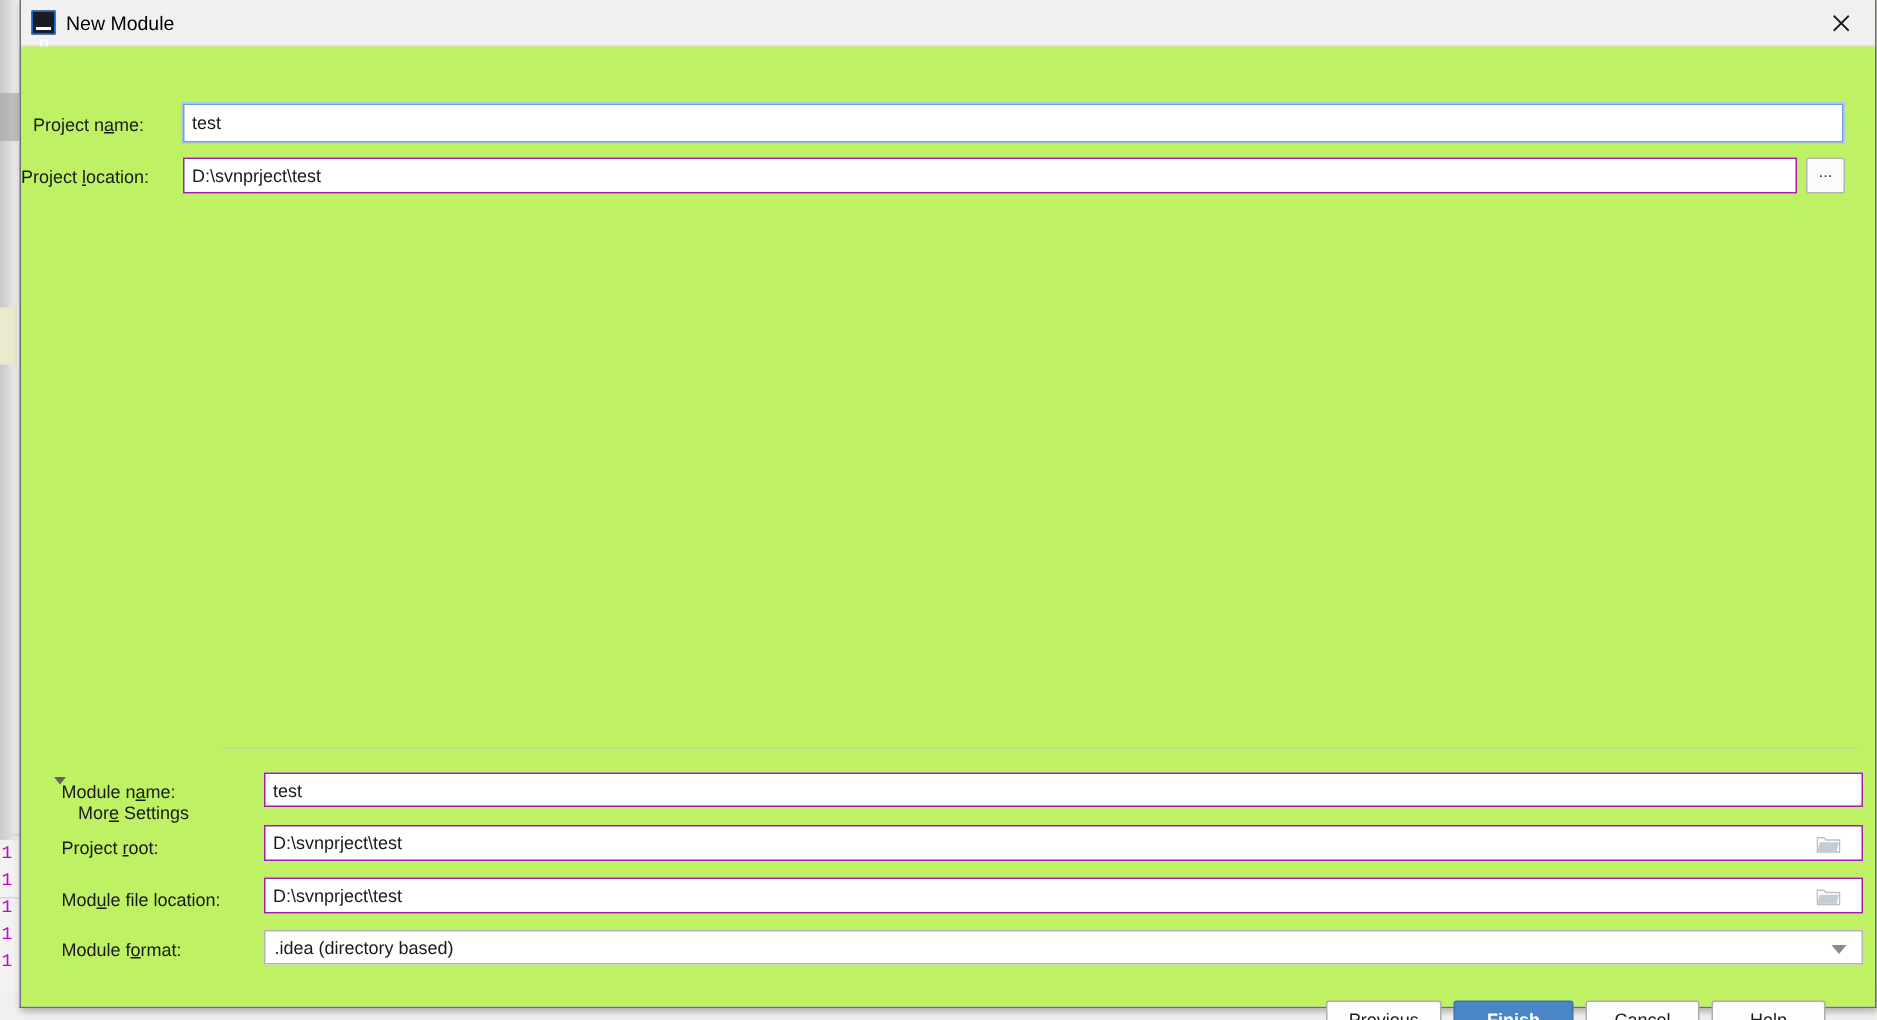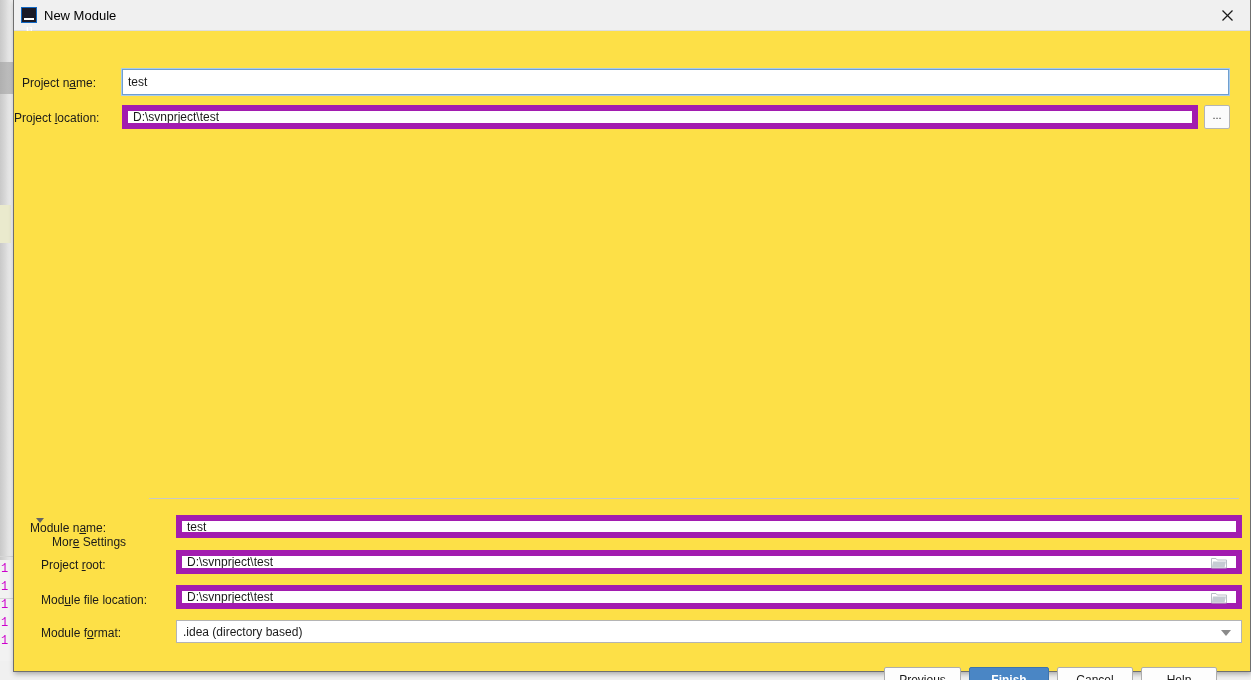--- a/index.html
+++ b/index.html
@@ -131,36 +131,36 @@
     align-items: center;
     justify-content: center;
     cursor: pointer;
   }
   #close-button svg { display: block; }
 
   
   #dlg-body {
     position: relative;
     height: 640px;
-    background: #fde047;
+    background: #bef264;
   }
 
   .field-label {
     position: absolute;
     font-size: 12px;
     color: #1a1a1a;
     white-space: nowrap;
     line-height: 16px;
   }
   .field-label .mn { text-decoration: underline; }
 
   .text-field {
     position: absolute;
     background: #ffffff;
-    border: 6px solid #a21caf;
+    border: 1px solid #a21caf;
     font-family: "Liberation Sans", sans-serif;
     font-size: 12px;
     color: #1a1a1a;
     padding: 0 5px;
     line-height: 1;
     outline: none;
   }
   .text-field.focused {
     border: 1px solid #6f9fd0;
     box-shadow: 0 0 0 1px #a8cbea;
@@ -313,21 +313,21 @@
     <div class="browse-button" style="left:1190px; top:74px; width:26px; height:24px;">
       <span class="dots">...</span>
     </div>
 
     <div id="more-settings-header">
       <div id="ms-triangle"></div>
       <div id="ms-label"><span>Mor</span><span class="mn">e</span><span> Settings</span></div>
     </div>
     <div id="ms-separator"></div>
 
-    <div class="field-label" style="left:16px; top:489px;"><span>Module n</span><span class="mn">a</span><span>me:</span></div>
+    <div class="field-label" style="left:27px; top:489px;"><span>Module n</span><span class="mn">a</span><span>me:</span></div>
     <input class="text-field" style="left: 162px; top: 484px; width: 1066px; height: 23px;" value="test">
 
     <div class="field-label" style="left:27px; top:526px;"><span>Project </span><span class="mn">r</span><span>oot:</span></div>
     <input class="text-field" style="left: 162px; top: 519px; width: 1066px; height: 24px;" value="D:\svnprject\test">
     <svg class="folder-icon" style="left:1197px; top:525px;" viewBox="0 0 16 13">
       <path d="M0.5 2.5 L5 2.5 L6.3 4 L15.5 4 L15.5 12 L0.5 12 Z" fill="#ffffff" stroke="#b9bfc6" stroke-width="1"></path>
       <path d="M2 5.5 L15 5.5 L13.5 11.5 L0.8 11.5 Z" fill="#c5ccd3"></path>
     </svg>
 
     <div class="field-label" style="left:27px; top:561px;"><span>Mod</span><span class="mn">u</span><span>le file location:</span></div>

